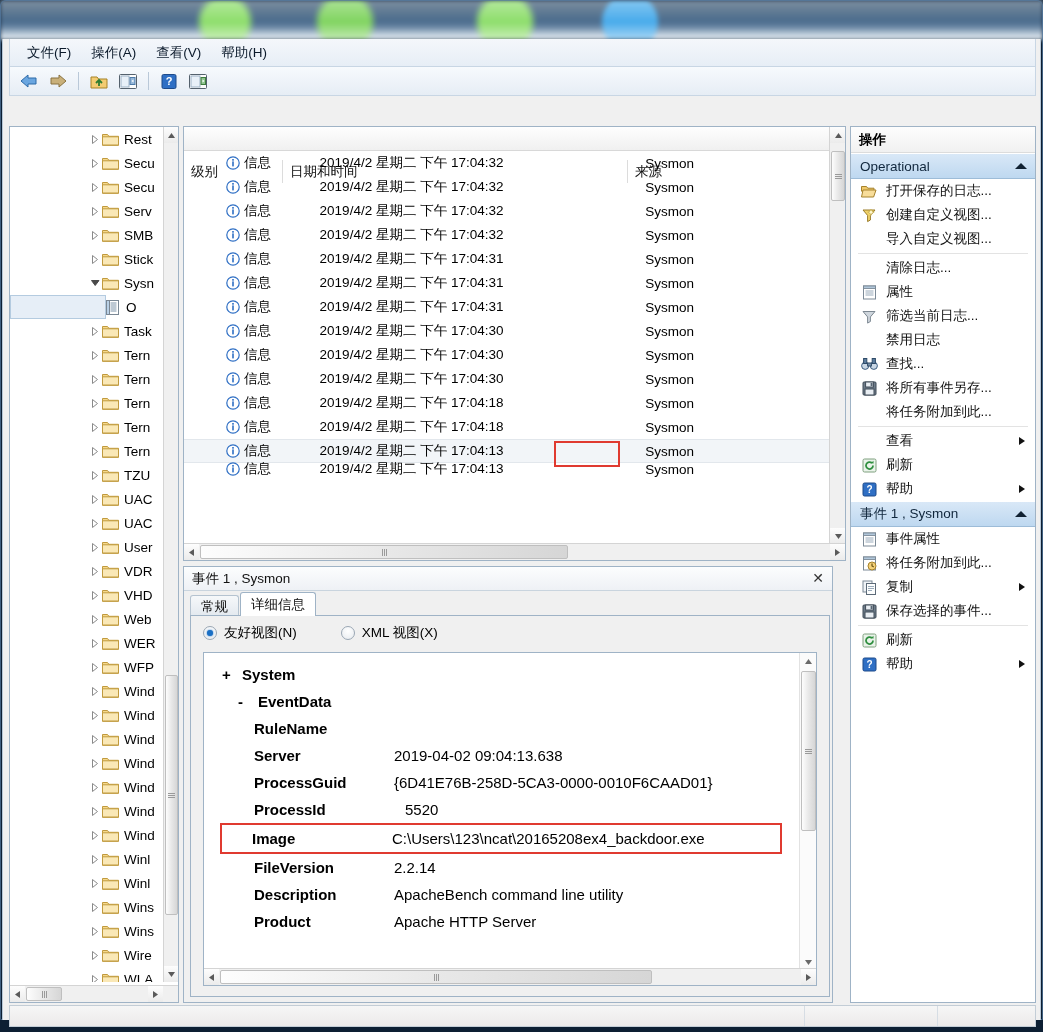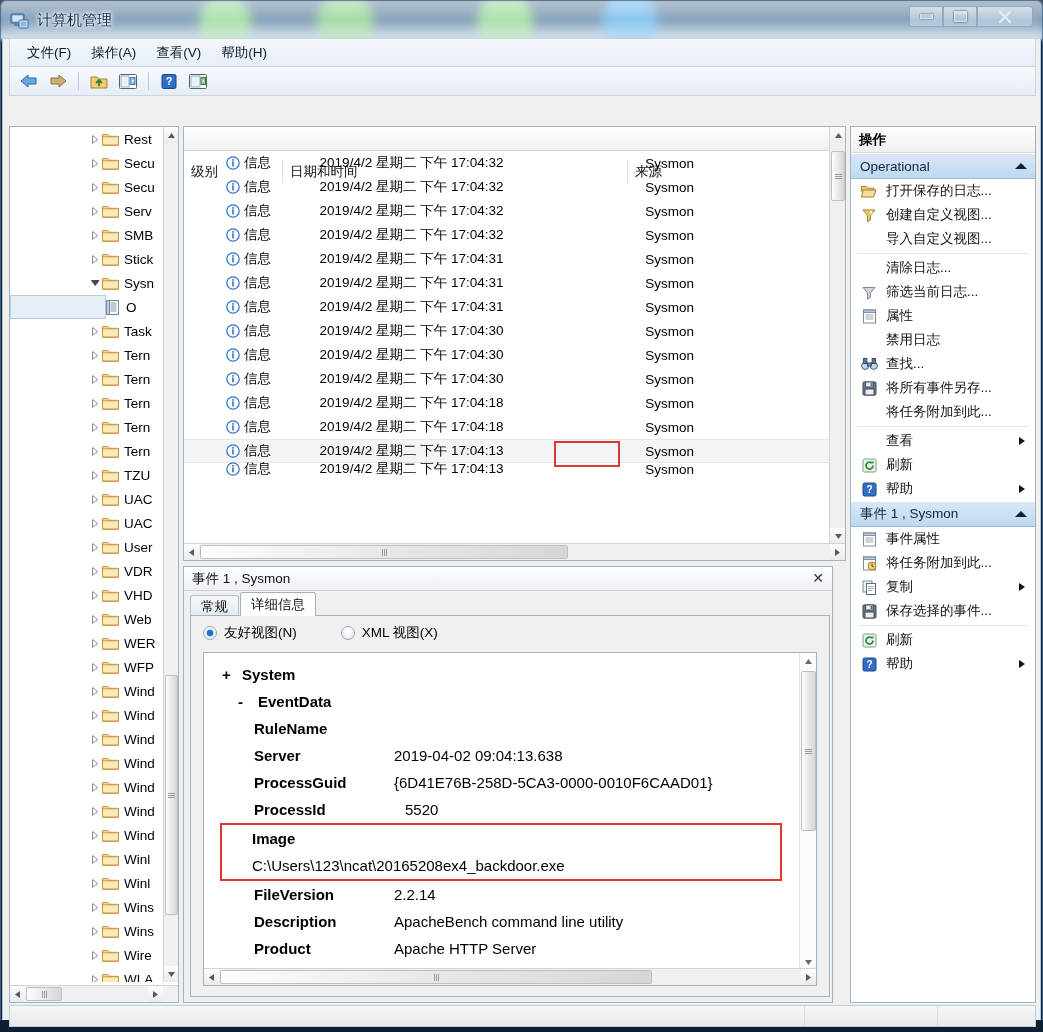--- a/index.html
+++ b/index.html
@@ -171,47 +171,20 @@
   #statusbar{position:absolute;left:6px;top:966px;width:1027px;height:22px;background:linear-gradient(180deg,#f6f6f6,#eceaea);border:1px solid #c3cdd6;display:flex;}
   .st-pane{height:20px;border-right:1px solid #d6dde4;}
 </style>
 </head>
 <body>
 
 <div id="desktop"></div>
 
 <div id="window">
 
-  <div id="titlebar">
-    <div id="title-glass"></div>
-
-    <div id="app-icon">
-      <svg width="20" height="20" viewBox="0 0 20 20">
-        <rect x="1" y="3" width="13" height="9" rx="1" fill="#7aa8d4" stroke="#2f5e8e"></rect>
-        <rect x="2.5" y="4.5" width="10" height="6" fill="#cfe4f7"></rect>
-        <rect x="4" y="13" width="7" height="2" fill="#5b85b0"></rect>
-        <rect x="9" y="9" width="9" height="8" rx="1" fill="#dfe9f3" stroke="#3c6b99"></rect>
-        <rect x="10.5" y="10.5" width="6" height="5" fill="#8fb6dc"></rect>
-      </svg>
-    </div>
-
-    <div id="title-text">计算机管理</div>
-
-    <div class="winbtn" id="btn-min">
-      <span class="gmin"></span>
-    </div>
-    <div class="winbtn" id="btn-max">
-      <span class="gmax"></span>
-    </div>
-    <div class="winbtn" id="btn-close">
-      <svg width="16" height="16" viewBox="0 0 16 16">
-        <path d="M3 3 L13 13 M13 3 L3 13" stroke="#dff0fb" stroke-width="2.2" fill="none" stroke-linecap="round"></path>
-      </svg>
-    </div>
-  </div>
 
   <div id="client">
 
     <div id="menubar">
       <div class="menu-item">文件(F)</div>
       <div class="menu-item">操作(A)</div>
       <div class="menu-item">查看(V)</div>
       <div class="menu-item">帮助(H)</div>
     </div>
 
@@ -1000,21 +973,21 @@
                     <span class="xval" style="max-width:340px;display:inline-block">2019-04-02 09:04:13.638</span>
                   </div>
                   <div class="xrow" style="padding-left: 32px;">
                     <span class="xkey" style="width:140px;display:inline-block">ProcessGuid</span>
                     <span class="xval" style="max-width:340px;display:inline-block">{6D41E76B-258D-5CA3-0000-0010F6CAAD01}</span>
                   </div>
                   <div class="xrow" style="padding-left: 32px; gap: 11px;">
                     <span class="xkey" style="width:140px;display:inline-block">ProcessId</span>
                     <span class="xval" style="max-width:340px;display:inline-block">5520</span>
                   </div>
-                  <div class="xrow" style="padding-left: 30px; border: 2px solid rgb(224, 58, 48); margin: 0px 18px 0px -2px; line-height: 27px; flex-direction: column;">
+                  <div class="xrow" style="padding-left: 30px; border: 2px solid rgb(224, 58, 48); margin: 0px 18px 0px -2px; line-height: 27px;">
                     <span class="xkey" style="width:140px;display:inline-block">Image</span>
                     <span class="xval" style="max-width:340px;display:inline-block">C:\Users\123\ncat\20165208ex4_backdoor.exe</span>
                   </div>
                   <div class="xrow" style="padding-left: 32px;">
                     <span class="xkey" style="width:140px;display:inline-block">FileVersion</span>
                     <span class="xval" style="max-width:340px;display:inline-block">2.2.14</span>
                   </div>
                   <div class="xrow" style="padding-left: 32px;">
                     <span class="xkey" style="width:140px;display:inline-block">Description</span>
                     <span class="xval" style="max-width:340px;display:inline-block">ApacheBench command line utility</span>
@@ -1098,39 +1071,39 @@
               <span class="act-ico"></span>
               <span>导入自定义视图...</span>
             </div>
             <div class="act-sep"></div>
             <div class="act-item">
               <span class="act-ico"></span>
               <span>清除日志...</span>
             </div>
             <div class="act-item">
               <span class="act-ico">
-                <svg width="16" height="15" viewBox="0 0 16 15">
-                  <path d="M2 2.5 h12 l-4.6 5.4 v4.6 l-2.8 1.6 V7.9 Z" fill="#cfd6dd" stroke="#7d8892"></path>
-                </svg>
-              </span>
-              <span>筛选当前日志...</span>
-            </div>
-            <div class="act-item">
-              <span class="act-ico">
                 <svg width="15" height="15" viewBox="0 0 15 15">
                   <rect x="1.5" y="1" width="12" height="13" fill="#fff" stroke="#7c8a97"></rect>
                   <rect x="1.5" y="1" width="12" height="2.4" fill="#b7cee3" stroke="#7c8a97"></rect>
                   <g stroke="#9aabbb">
                     <path d="M3.5 6 h8 M3.5 8 h8 M3.5 10 h8"></path>
                   </g>
                 </svg>
               </span>
               <span>属性</span>
             </div>
             <div class="act-item">
+              <span class="act-ico">
+                <svg width="16" height="15" viewBox="0 0 16 15">
+                  <path d="M2 2.5 h12 l-4.6 5.4 v4.6 l-2.8 1.6 V7.9 Z" fill="#cfd6dd" stroke="#7d8892"></path>
+                </svg>
+              </span>
+              <span>筛选当前日志...</span>
+            </div>
+            <div class="act-item">
               <span class="act-ico"></span>
               <span>禁用日志</span>
             </div>
             <div class="act-item">
               <span class="act-ico">
                 <svg width="17" height="14" viewBox="0 0 17 14">
                   <circle cx="4.2" cy="8.8" r="3.6" fill="#c9d7e5" stroke="#3b5c80"></circle>
                   <circle cx="12.8" cy="8.8" r="3.6" fill="#c9d7e5" stroke="#3b5c80"></circle>
                   <rect x="2.6" y="1.5" width="3.2" height="5" fill="#5d7d9e" stroke="#2e4a68"></rect>
                   <rect x="11.2" y="1.5" width="3.2" height="5" fill="#5d7d9e" stroke="#2e4a68"></rect>

